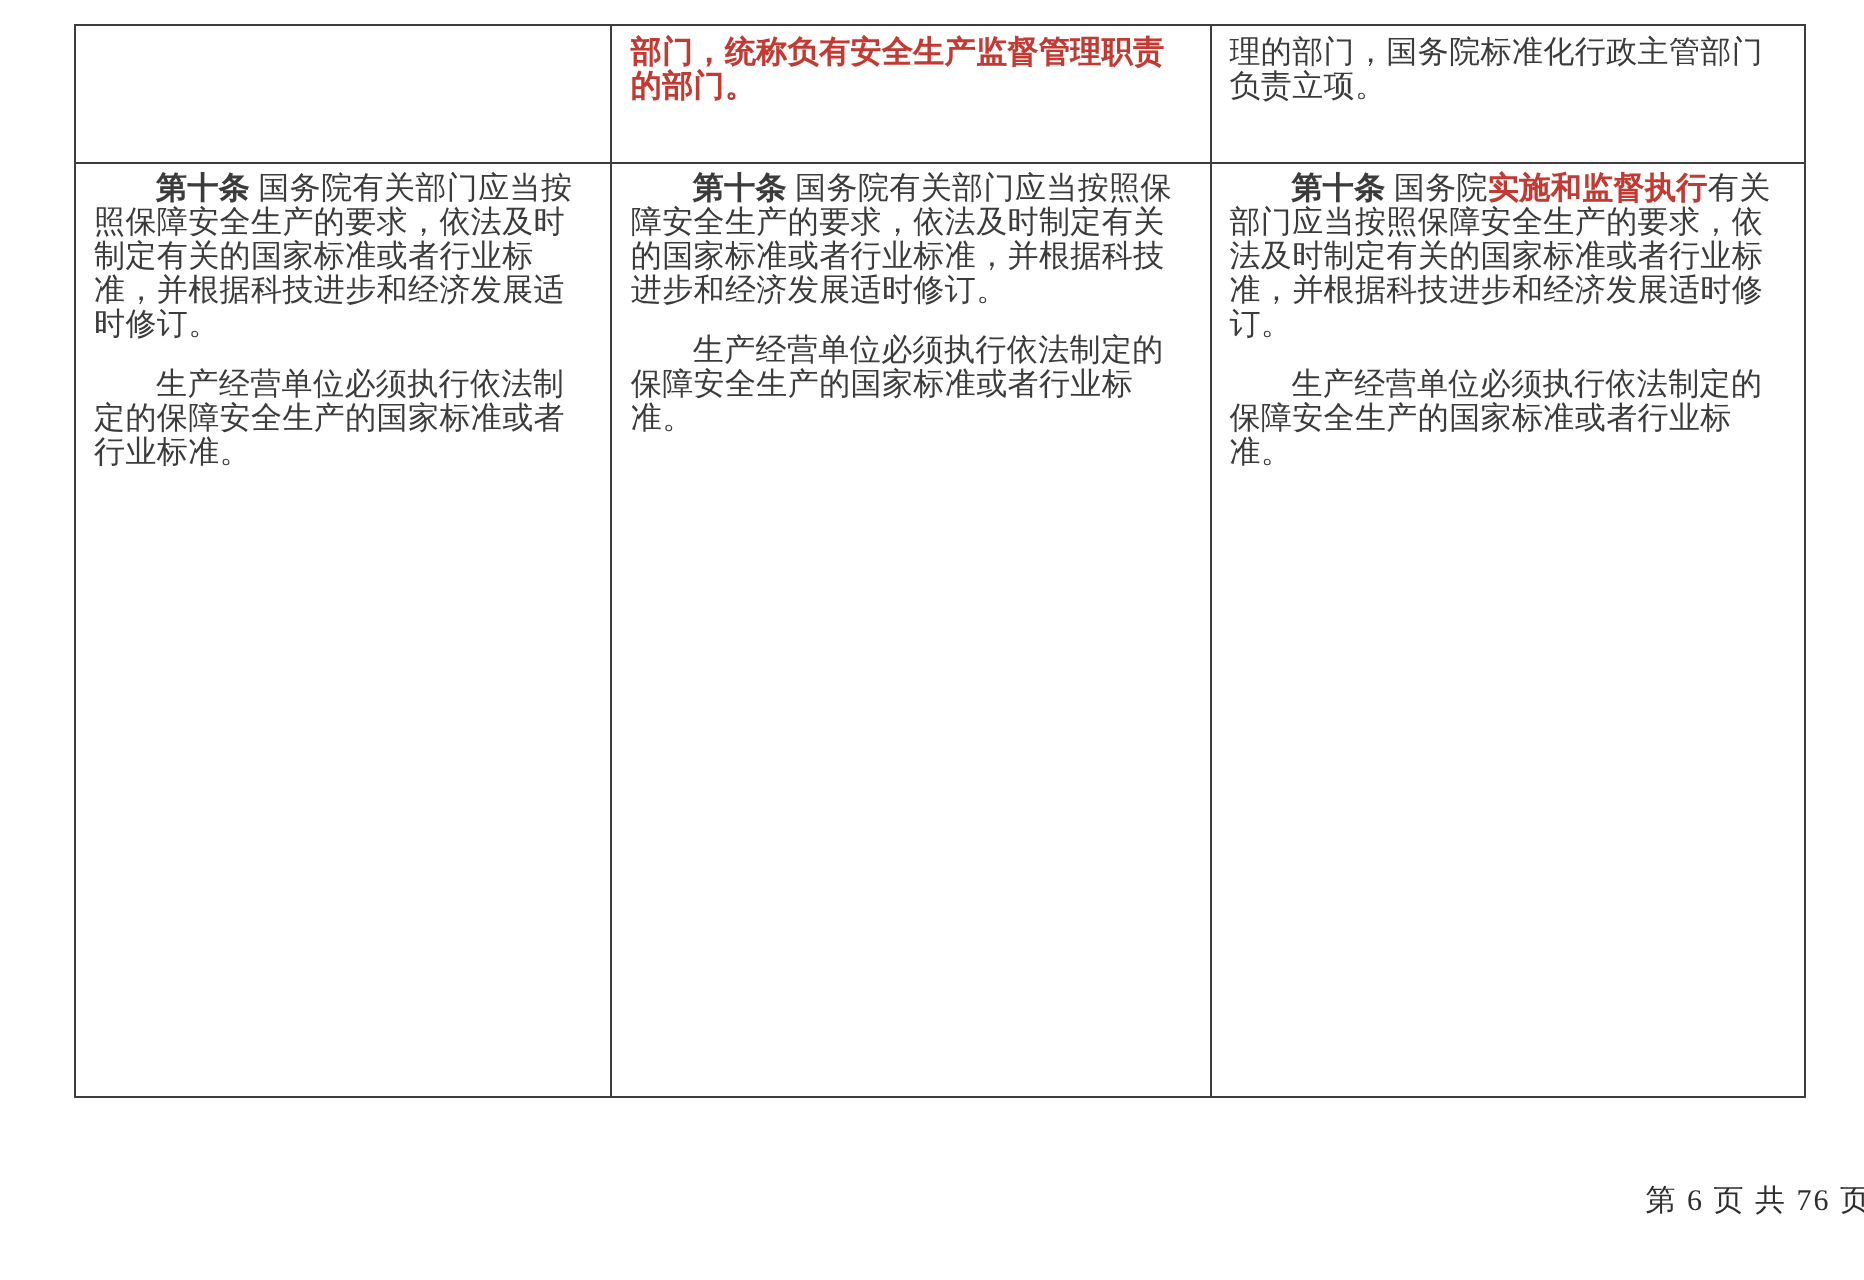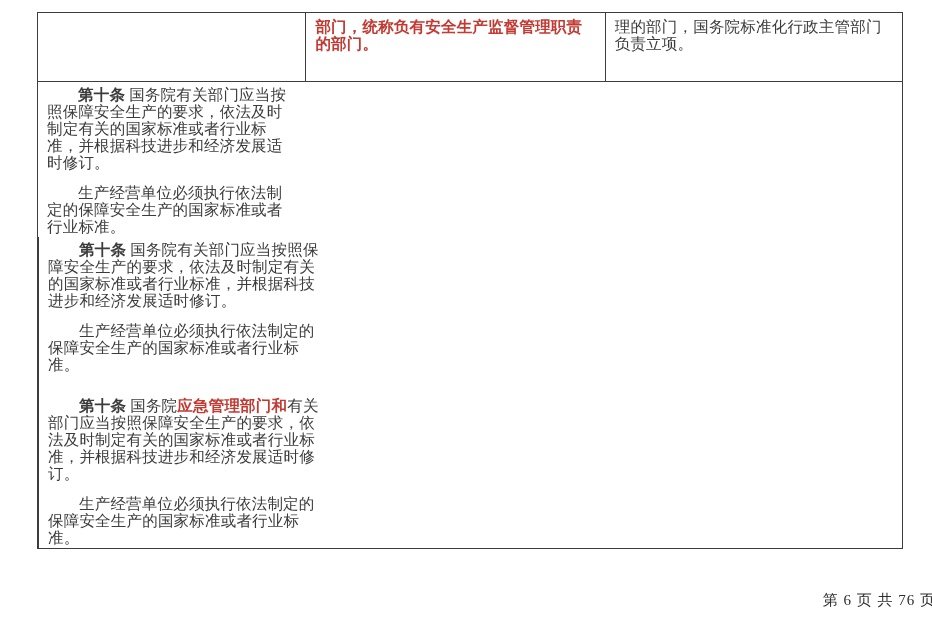--- a/index.html
+++ b/index.html
@@ -20,21 +20,21 @@
   .cmp-table {
     position: absolute;
     left: 37px;
     top: 12px;
     width: 866px;
     height: 537px;
     border: 1px solid var(--line);
     background: #fff;
   }
   .t-row { display: flex; }
-  .t-row.r2 { border-top: 1px solid var(--line); flex-direction: column; }
+  .t-row.r2 { border-top: 1px solid var(--line); }
   .t-row.r1 { height: 68px; }
   .t-row.r2 { height: 467px; }
   .t-cell {
     border-left: 1px solid var(--line);
     overflow: hidden;
     padding: 5px 9px 0 9px;
     font-size: 15.5px;
     line-height: 17px;
     letter-spacing: 0.2px;
     height: 100%;
@@ -83,21 +83,21 @@
         <p class="para"><span class="term">第十条</span><span> 国务院有关部门应当按照保障安全生产的要求，依法及时制定有关的国家标准或者行业标准，并根据科技进步和经济发展适时修订。</span></p>
         <p class="para"><span>生产经营单位必须执行依法制定的保障安全生产的国家标准或者行业标准。</span></p>
       </div>
 
       <div class="t-cell c2">
         <p class="para"><span class="term">第十条</span><span> 国务院有关部门应当按照保障安全生产的要求，依法及时制定有关的国家标准或者行业标准，并根据科技进步和经济发展适时修订。</span></p>
         <p class="para"><span>生产经营单位必须执行依法制定的保障安全生产的国家标准或者行业标准。</span></p>
       </div>
 
       <div class="t-cell c3">
-        <p class="para"><span class="term">第十条</span><span> 国务院</span><span class="added">应急管理部门和</span><span>有关部门应当按照保障安全生产的要求，依法及时制定有关的国家标准或者行业标准，并根据科技进步和经济发展适时修订。</span></p>
+        <p class="para"><span class="term">第十条</span><span> 国务院</span><span class="added">实施和监督执行</span><span>有关部门应当按照保障安全生产的要求，依法及时制定有关的国家标准或者行业标准，并根据科技进步和经济发展适时修订。</span></p>
         <p class="para"><span>生产经营单位必须执行依法制定的保障安全生产的国家标准或者行业标准。</span></p>
         <p class="para flush"></p>
       </div>
 
     </div>
   </div>
 
   <div class="page-footer">第 6 页 共 76 页</div>
 
 </div>

